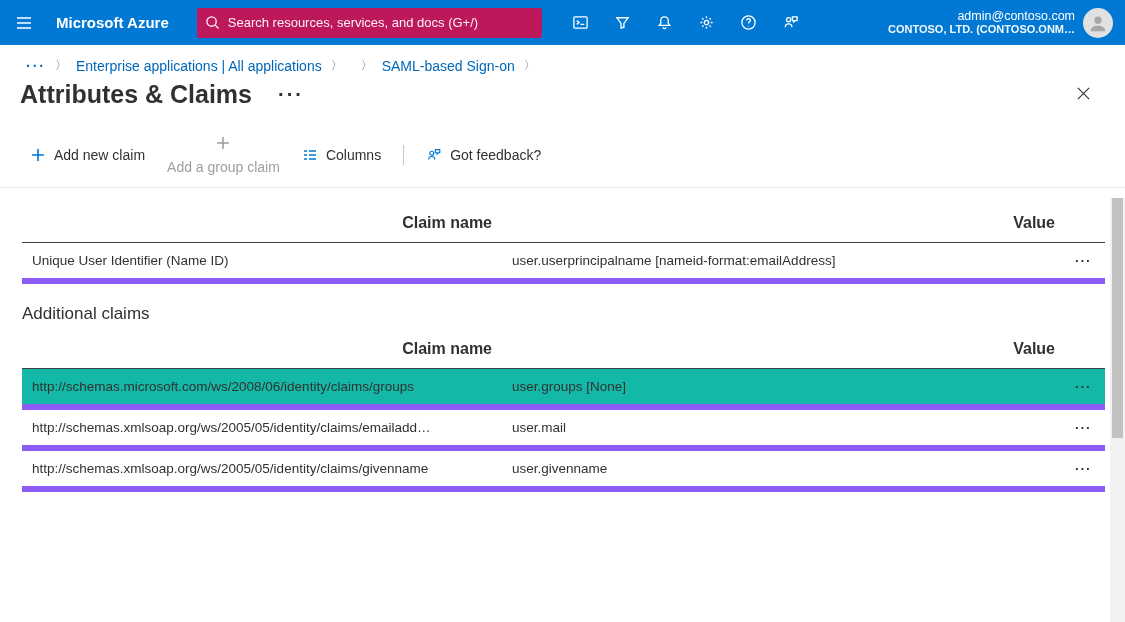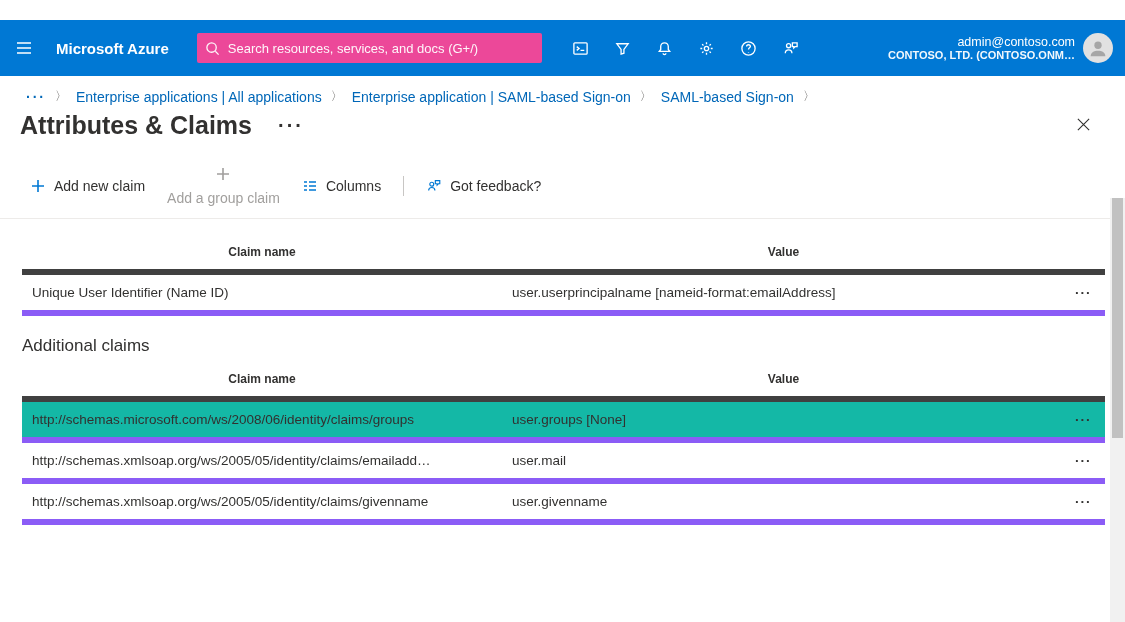--- a/index.html
+++ b/index.html
@@ -1,23 +1,23 @@
 <!DOCTYPE html>
 <html><head>
 <meta charset="utf-8">
 <style>
   * { box-sizing: border-box; margin: 0; padding: 0; }
   body { font-family: "Segoe UI", Arial, sans-serif; font-size: 13px; color: #323130; background: #fff; width: 1125px; height: 622px; overflow: hidden; position: relative; }
 
   
-  .topbar { background: #0078d4; height: 56px; display: flex; align-items: center; color: #fff; padding: 0 6px; margin-top: 20px; }
+  .topbar { background: #0078d4; height: 45px; display: flex; align-items: center; color: #fff; padding: 0 6px; }
   .hamburger { width: 36px; height: 36px; display:flex; align-items:center; justify-content:center; cursor:pointer; }
   .hamburger svg { width:18px; height:18px; }
   .brand { font-size: 15px; font-weight:600; margin-left: 14px; margin-right: 28px; white-space:nowrap; }
-  .searchbox { background: #ec4899; height: 30px; flex: 0 0 345px; display:flex; align-items:center; border-radius:2px; padding:0 8px; color:#fff; font-size:13px; }
+  .searchbox { background: #be185d; height: 30px; flex: 0 0 345px; display:flex; align-items:center; border-radius:2px; padding:0 8px; color:#fff; font-size:13px; }
   .searchbox svg { width:15px; height:15px; margin-right:8px; opacity:0.95; }
   .searchbox .placeholder { opacity:0.95; }
   .top-icons { display:flex; margin-left:18px; }
   .top-icon { width:42px; height:40px; display:flex; align-items:center; justify-content:center; cursor:pointer; }
   .top-icon svg { width:17px; height:17px; stroke:#fff; fill:none; stroke-width:1.4; }
   .account { margin-left:auto; display:flex; align-items:center; padding-right:6px; }
   .account-text { text-align:right; margin-right:8px; }
   .acct-email { font-size:12.5px; line-height:14px; }
   .acct-tenant { font-size:11px; font-weight:600; opacity:0.95; line-height:13px; }
   .avatar { width:30px; height:30px; border-radius:50%; background:#e1e1e1; display:flex; align-items:center; justify-content:center; }
@@ -46,21 +46,21 @@
   .tbtn.disabled .plus { stroke:#a19f9d; }
   .tbtn .colsicon { stroke:#0078d4; stroke-width:1.4; fill:none; }
   .tdiv { width:1px; height:20px; background:#c8c6c4; }
   .feedback svg { stroke:#0078d4; fill:none; stroke-width:1.3; }
 
   
   .content { padding: 16px 20px 0 22px; height: calc(622px - 45px - 36px - 42px - 64px); overflow-y:auto; }
   .section-h { font-size:17px; font-weight:400; color:#323130; margin-top:20px; margin-bottom:6px; }
   .section-h.first { margin-top:10px; }
   .tbl { width:100%; border-collapse:collapse; }
-  .tbl th { text-align:center; font-weight:600; font-size:12px; padding:10px 10px 10px 10px; border-bottom:6px solid #404040; }
+  .tbl th { text-align:right; font-weight:600; font-size:16px; padding:10px 10px 10px 10px; border-bottom:1px solid #404040; }
   .tbl td { text-align:left; font-size:13.5px; padding:10px 10px; border-bottom:6px solid #8b5cf6; }
   .tbl td.name { width:480px; white-space:nowrap; overflow:hidden; text-overflow:ellipsis; max-width:480px; }
   .tbl tr.hover td { background:#14b8a6; }
   .rowmenu { text-align:right; width:40px; font-weight:700; letter-spacing:1px; color:#323130; cursor:pointer; }
 
   .scrollbar { position:absolute; right:0; top:198px; width:15px; bottom:0; background:#f1f1f1; }
   .scrollbar .thumb { position:absolute; left:2px; right:2px; top:0; height:240px; background:#c1c1c1; border-radius:0; }
 </style>
 </head>
 <body>
@@ -129,21 +129,20 @@
         </svg>
     </div>
   </div>
 </div>
 
 <div class="crumbs">
   <span class="crumb-ell">···</span>
   <span class="chev">〉</span>
   <span class="crumb-link">Enterprise applications | All applications</span>
   <span class="chev">〉</span>
-  <span class="crumb-link">Enterprise application | SAML-based Sign-on</span>
   <span class="chev">〉</span>
   <span class="crumb-link">SAML-based Sign-on</span>
   <span class="chev-last">〉</span>
 </div>
 
 <div class="titlebar">
   <div class="pagetitle">Attributes &amp; Claims</div>
   <div class="title-ell">···</div>
   <div class="close-x">
     <svg viewBox="0 0 16 16">

